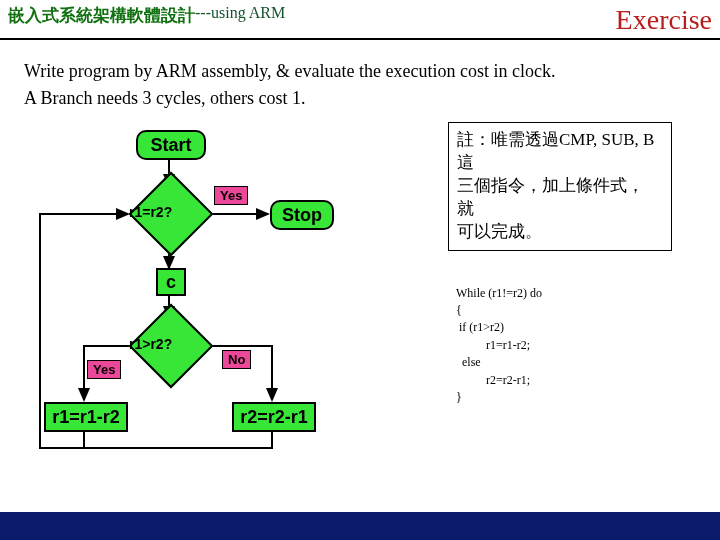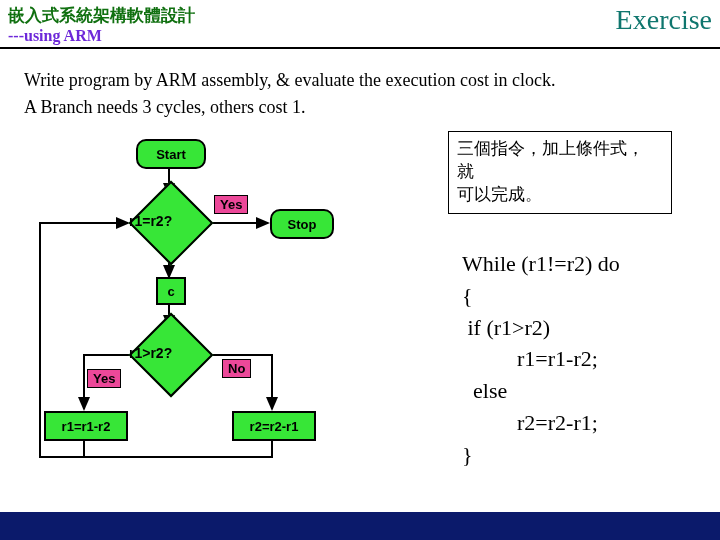--- a/index.html
+++ b/index.html
@@ -1,34 +1,34 @@
 <!DOCTYPE html>
 <html><head>
 <meta charset="utf-8">
 <style>
 body{margin:0;font-family:"Times New Roman",serif;background:#fff;width:720px;height:540px;position:relative}
 .header{border-bottom:2px solid #000;padding:4px 8px 2px 8px;display:flex;justify-content:space-between;align-items:flex-start}
-.hleft{display:flex;flex-direction:column}
+.hleft{display:flex;flex-direction:row}
 .hzh{color:#107010;font-weight:bold;font-size:17px;font-family:"Microsoft JhengHei","PMingLiU",sans-serif}
-.hsub{color:#6d28d9;font-weight:bold;font-size:16px}
-.hright{color:#0f766e;font-size:28px;font-family:"Times New Roman",serif}
+.hsub{color:#14532d;font-weight:normal;font-size:16px}
+.hright{color:#b91c1c;font-size:28px;font-family:"Times New Roman",serif}
 .body{padding:18px 24px 0 24px}
 .instr{font-size:18px;line-height:1.5}
 .main{display:flex;margin-top:10px}
 .flowwrap{width:400px;height:340px;position:relative}
 svg{position:absolute;left:0;top:0}
-.flowbox{position:absolute;background:#37e637;border:2px solid #000;font-family:Arial,sans-serif;font-weight:bold;font-size:13px;display:flex;align-items:center;justify-content:center}
+.flowbox{position:absolute;background:#37e637;border:2px solid #000;font-family:Arial,sans-serif;font-weight:bold;font-size:18px;display:flex;align-items:center;justify-content:center}
 .rnd{border-radius:10px}
 .dia{position:absolute;width:80px;height:54px}
 .dia .d{width:56px;height:56px;background:#37e637;border:2px solid #000;transform:rotate(45deg);position:absolute;left:12px;top:-2px}
 .dia .t{position:absolute;width:80px;text-align:left;top:18px;font-family:Arial,sans-serif;font-weight:bold;font-size:14px}
 .lbl{position:absolute;background:#ec4899;border:1.5px solid #000;font-family:Arial,sans-serif;font-weight:bold;font-size:13px;padding:1px 5px}
 .rcol{flex:1;padding-left:18px}
 .notebox{border:1.5px solid #000;padding:6px 8px;font-size:17px;font-family:"Microsoft JhengHei","PMingLiU",serif;line-height:1.35;margin-left:6px;margin-right:24px}
-.code{font-size:22px;margin-top:34px;margin-left:20px;white-space:pre;line-height:1.45}
+.code{font-size:12px;margin-top:34px;margin-left:14px;white-space:pre;line-height:1.45}
 .footer{position:absolute;bottom:0;left:0;right:0;height:28px;background:#0b1a6b}
 </style>
 </head>
 <body>
 
 <div class="header">
   <div class="hleft">
     <span class="hzh">嵌入式系統架構軟體設計</span>
     <span class="hsub">---using ARM</span>
   </div>
@@ -83,20 +83,21 @@
       <div class="flowbox" style="left:20px;top:280px;width:80px;height:26px">
           <span>r1=r1-r2</span>
         </div>
       <div class="flowbox" style="left:208px;top:280px;width:80px;height:26px">
           <span>r2=r2-r1</span>
         </div>
     </div>
 
     <div class="rcol">
       <div class="notebox">
+        <div>註：唯需透過CMP, SUB, B這</div>
         <div>三個指令，加上條件式， 就</div>
         <div>可以完成。</div>
       </div>
       <div class="code"><span>While (r1!=r2) do</span>
 <span>{</span>
 <span> if (r1&gt;r2)</span>
 <span>          r1=r1-r2;</span>
 <span>  else</span>
 <span>          r2=r2-r1;</span>
 <span>}</span></div>

